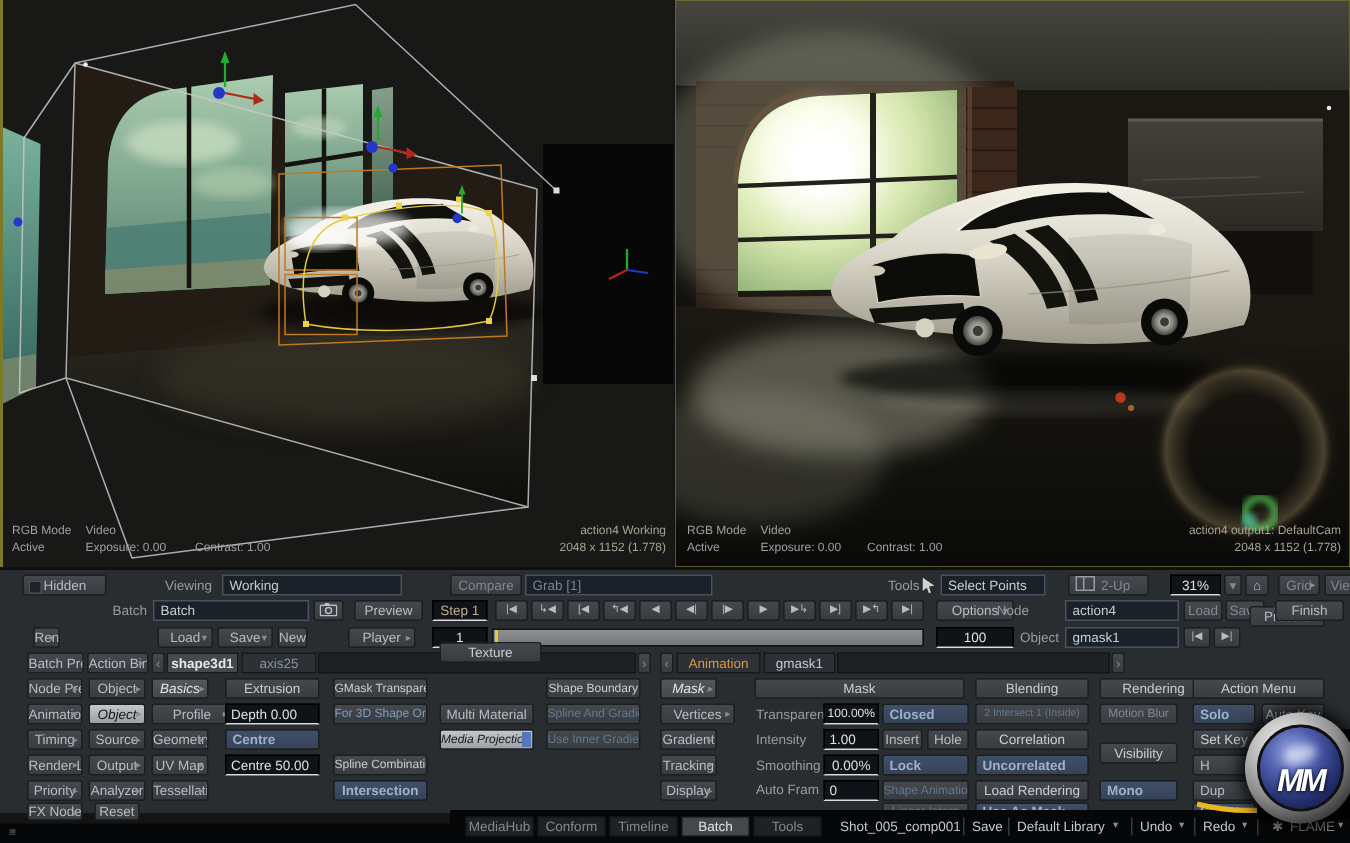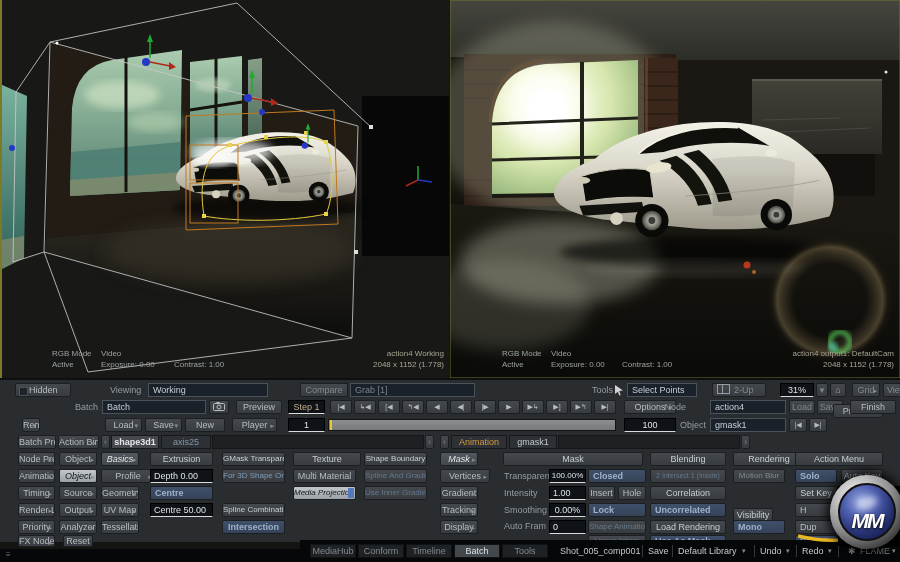--- a/index.html
+++ b/index.html
@@ -30,21 +30,21 @@
        color:#c6cdd3;font-size:9px;line-height:12px;text-align:left;padding-left:4px;overflow:hidden;white-space:nowrap;}
   .inp.dimtx{color:#79828a;}
   .lbl{position:absolute;color:#959ca2;font-size:9px;line-height:14px;white-space:nowrap;}
   .lbl.r{text-align:right;}
   .tab{position:absolute;box-sizing:border-box;height:14px;background:#2d3135;border:1px solid #16181a;
        color:#c2c8cd;font-size:9px;line-height:12px;text-align:center;overflow:hidden;white-space:nowrap;}
   .tab.on{background:#45494e;color:#e4e7ea;font-weight:bold;}
   .tab.dimblue{color:#8495a5;}
   .tab.orange{color:#d29a45;}
   .strip{position:absolute;box-sizing:border-box;height:14px;background:#1e2124;border:1px solid #141617;}
-  .ovl{position:absolute;color:#9aa3a2;font-size:8px;line-height:10px;white-space:nowrap;margin-left:44px;}
+  .ovl{position:absolute;color:#9aa3a2;font-size:8px;line-height:10px;white-space:nowrap;}
   .ovr{position:absolute;color:#a8a393;font-size:8px;line-height:10px;white-space:nowrap;text-align:right;}
   .sep{position:absolute;width:1px;background:#34393d;}
   .bbtab{position:absolute;box-sizing:border-box;height:14px;background:#1e2225;border:1px solid #101214;
          color:#81888e;font-size:9px;line-height:12px;text-align:center;}
   .bbtab.on{background:#43484d;color:#dfe3e6;}
   .bbtxt{position:absolute;color:#c3c9ce;font-size:9px;line-height:14px;white-space:nowrap;}
   .twoupico{display:inline-block;width:11px;height:8px;border:1px solid #949ba2;position:relative;vertical-align:-1px;margin-right:4px;}
   .twoupico::after{content:"";position:absolute;left:4px;top:0;width:1px;height:8px;background:#949ba2;}
   .chk{position:absolute;left:3px;top:3px;width:7px;height:7px;background:#1d2329;border:1px solid #4a525a;}
   
@@ -330,21 +330,21 @@
   <div class="btn ddv" style="left:624px;top:400px;width:52px">Options</div>
   <div class="lbl r" style="left:660px;top:400px;width:26px">Node</div>
   <div class="inp" style="left:710px;top:400px;width:76px">action4</div>
   <div class="btn dim" style="left:789px;top:400px;width:26px">Load</div>
   <div class="btn dim" style="left:817px;top:400px;width:26px">Save</div>
   <div class="lbl" style="left:848px;top:400px">GMask:</div>
 
   <div class="btn ddv" style="left:22px;top:418px;width:18px">Render</div>
   <div class="btn ddv" style="left:105px;top:418px;width:37px">Load</div>
   <div class="btn ddv" style="left:145px;top:418px;width:37px">Save</div>
-  <div class="btn" style="left:185px;top:418px;width:40px">New</div>
+  <div class="btn" style="left:185px;top:418px;width:20px">New</div>
   <div class="btn dd" style="left:232px;top:418px;width:45px">Player</div>
   <div class="fld" style="left:288px;top:418px;width:37px">1</div>
   <div class="abs" style="left:328px;top:419px;width:288px;height:12px;background:linear-gradient(#8d8f90,#76787a);border:1px solid #101213;">
     <div class="abs" style="left:1px;top:0;width:2px;height:10px;background:#e8c832;"></div>
   </div>
   <div class="fld" style="left:624px;top:418px;width:52px">100</div>
   <div class="lbl r" style="left:680px;top:418px;width:26px">Object</div>
   <div class="inp" style="left:710px;top:418px;width:76px">gmask1</div>
   <div class="btn" style="left:789px;top:418px;width:18px;font-size:7px">|◀</div>
   <div class="btn" style="left:809px;top:418px;width:18px;font-size:7px">▶|</div>
@@ -388,21 +388,21 @@
   <div class="btn hdr" style="left:150px;top:452px;width:63px">Extrusion</div>
   <div class="fld lft" style="left:150px;top:469px;width:63px">Depth 0.00</div>
   <div class="btn blue left" style="left:150px;top:486px;width:63px">Centre</div>
   <div class="fld lft" style="left:150px;top:503px;width:63px">Centre 50.00</div>
 
   <div class="btn hdr" style="left:222px;top:452px;width:63px;font-size:8px">GMask Transparency</div>
   <div class="btn bluetx" style="left:222px;top:469px;width:63px;font-size:8px">For 3D Shape Only</div>
   <div class="btn hdr" style="left:222px;top:503px;width:63px;font-size:8px">Spline Combination</div>
   <div class="btn blue" style="left:222px;top:520px;width:63px">Intersection</div>
 
-  <div class="btn hdr" style="left:293px;top:452px;width:68px">Texture</div>
+  <div class="btn hdr" style="left:293px;top:428px;width:68px">Texture</div>
   <div class="btn" style="left:293px;top:469px;width:63px">Multi Material</div>
   <div class="btn litesel" style="left:293px;top:486px;width:63px;font-size:8px;padding-right:8px">Media Projection</div>
   <div class="abs" style="left:348px;top:488px;width:6px;height:10px;background:#5577bb;"></div>
 
   <div class="btn hdr" style="left:364px;top:452px;width:63px;font-size:8px">Shape Boundary</div>
   <div class="btn bluedim" style="left:364px;top:469px;width:63px;font-size:8px">Spline And Gradient</div>
   <div class="btn bluedim" style="left:364px;top:486px;width:63px;font-size:8px">Use Inner Gradients</div>
 
   <div class="btn ital dd" style="left:440px;top:452px;width:38px">Mask</div>
   <div class="btn dd" style="left:440px;top:469px;width:50px">Vertices</div>
@@ -428,21 +428,21 @@
 
   <div class="btn hdr" style="left:650px;top:452px;width:76px">Blending</div>
   <div class="btn bluedim" style="left:650px;top:469px;width:76px;font-size:7px">2 Intersect 1 (Inside)</div>
   <div class="btn hdr" style="left:650px;top:486px;width:76px">Correlation</div>
   <div class="btn blue left" style="left:650px;top:503px;width:76px">Uncorrelated</div>
   <div class="btn hdr" style="left:650px;top:520px;width:76px">Load Rendering</div>
   <div class="btn blue left" style="left:650px;top:535px;width:76px;height:12px;line-height:10px">Use As Mask</div>
 
   <div class="btn hdr" style="left:733px;top:452px;width:72px">Rendering</div>
   <div class="btn dim" style="left:733px;top:469px;width:52px;font-size:8px">Motion Blur</div>
-  <div class="btn hdr" style="left:733px;top:508px;width:40px">Visibility</div>
+  <div class="btn hdr" style="left:733px;top:495px;width:52px">Visibility</div>
   <div class="btn blue left" style="left:733px;top:520px;width:52px">Mono</div>
 
   <div class="btn hdr" style="left:795px;top:452px;width:88px">Action Menu</div>
   <div class="btn blue left" style="left:795px;top:469px;width:42px">Solo</div>
   <div class="btn hdr" style="left:841px;top:469px;width:42px">Auto Key</div>
   <div class="btn hdr" style="left:795px;top:486px;width:42px">Set Key</div>
   <div class="btn hdr" style="left:841px;top:486px;width:42px;font-size:8px">Delete Key</div>
   <div class="btn left" style="left:795px;top:503px;width:42px">H</div>
   <div class="btn left" style="left:795px;top:520px;width:42px">Dup</div>
   <div class="btn blue left" style="left:795px;top:535px;width:42px;height:12px;line-height:10px">Select</div>

